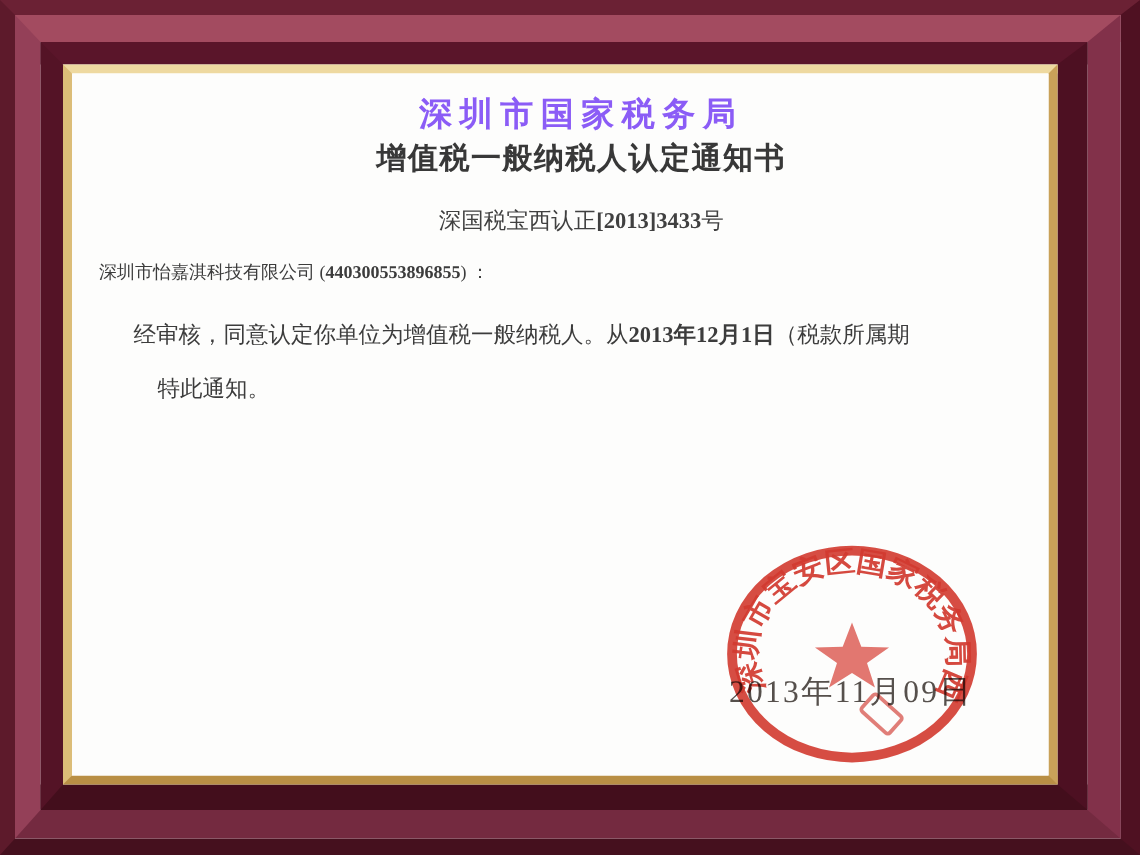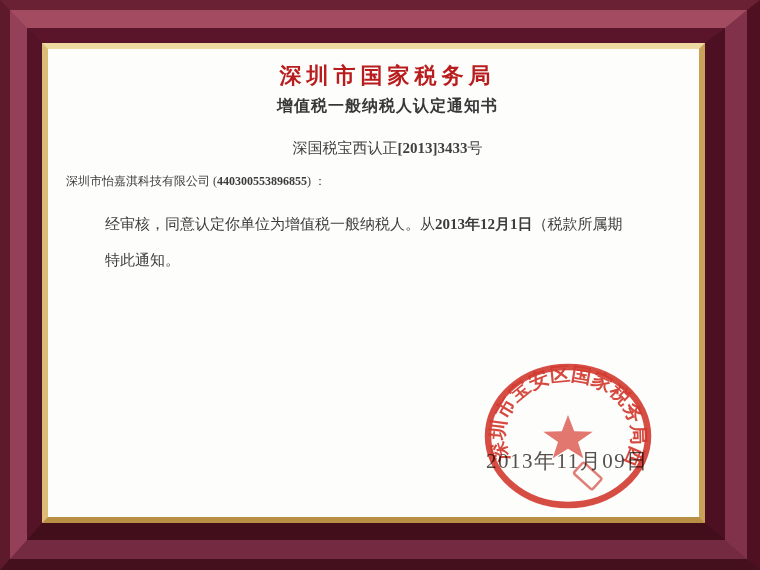--- a/index.html
+++ b/index.html
@@ -18,27 +18,27 @@
     border-style:solid;border-width:15px 20px 17px 15px;
     border-color:#5a152a #4d1022 #430e1c #541326;}
   .gold-trim{width:100%;height:100%;box-sizing:border-box;
     border-style:solid;border-width:6px;
     border-color:#eed9a0 #c9a159 #b98f45 #dcbd78;}
   .paper{width:100%;height:100%;box-sizing:border-box;background:#fdfdfc;
     position:relative;color:#3c3c3c;padding-top:10px;}
 
   .centered{ text-align:center; padding-left:28px; }
   .title1{margin:2px 0 0 0;font-size:22px;font-weight:bold;letter-spacing:5px;
-    color:#b91c1c;line-height:30px;}
-  .title2{margin:0;font-size:16px;font-weight:bold;letter-spacing:1px;
+    color:#8b5cf6;line-height:30px;}
+  .title2{margin:0;font-size:20px;font-weight:bold;letter-spacing:1px;
     color:#383838;line-height:30px;}
   .docnum{margin-top:16px;font-size:15px;line-height:22px;color:#404040;}
   .docnum b{font-family:"Liberation Serif","DejaVu Serif",serif;text-align:center;}
   .addressee{margin:11px 14px 0 18px;font-size:12px;line-height:22px;}
-  .para{margin:15px 14px 0 18px;font-size:15px;line-height:34px;
+  .para{margin:15px 14px 0 2px;font-size:15px;line-height:34px;
     text-indent:2.6em;}
   .notice{margin:4px 14px 0 18px;font-size:15px;line-height:30px;
     text-indent:2.6em;}
   b{font-weight:bold;}
 
   .stamp-date{position:absolute;left:438px;top:398px;z-index:1;
     font-size:21px;font-weight:400;letter-spacing:1.5px;color:#56504c;
     font-family:"Liberation Serif","DejaVu Serif",serif;}
   .seal{position:absolute;left:430px;top:307px;z-index:2;
     mix-blend-mode:multiply;opacity:0.92;filter:blur(0.3px);}

